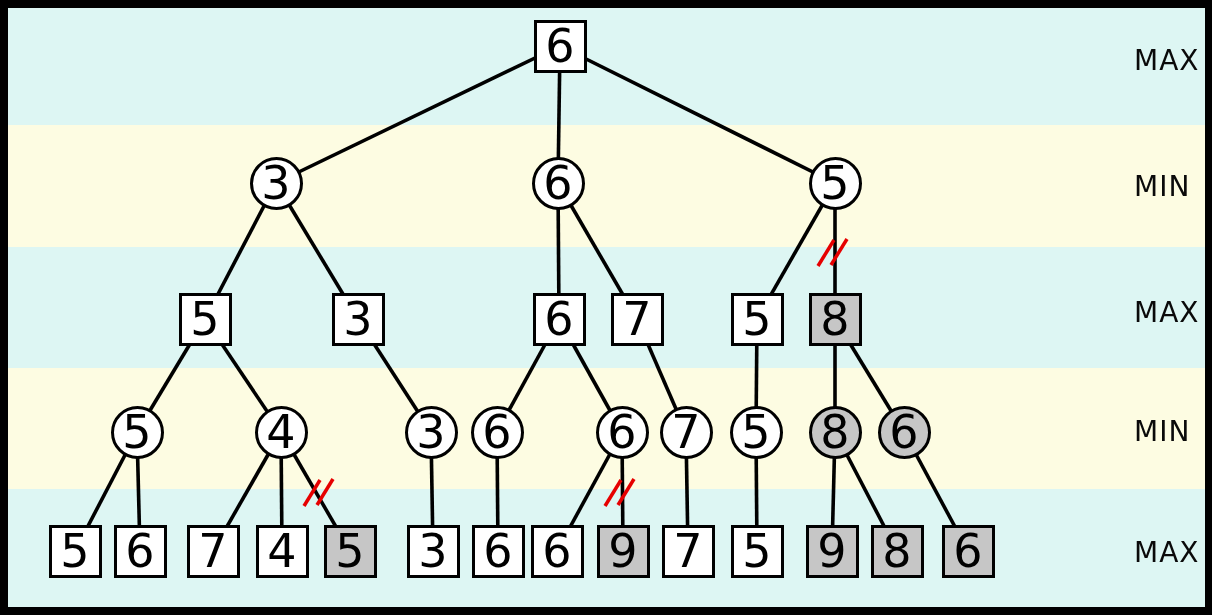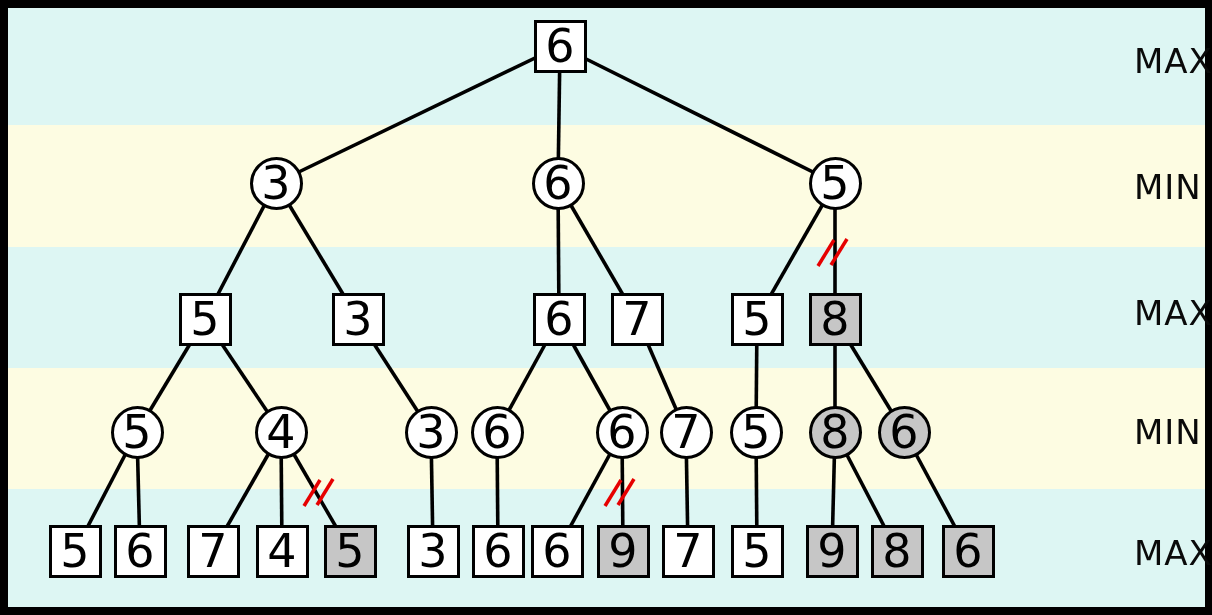--- a/index.html
+++ b/index.html
@@ -4,21 +4,21 @@
 <style>
   html,body { margin:0; padding:0; background:#222; }
   .stage {
     position:relative; width:1212px; height:615px;
     background:#000; overflow:hidden;
     font-family:"DejaVu Sans", sans-serif;
   }
   .band { position:absolute; left:8px; width:1197px; }
   .row-label {
     position:absolute; height:40px; line-height:40px;
-    font-size:34px; color:#0a0a0a; letter-spacing:1px;
+    font-size:28px; color:#0a0a0a; letter-spacing:1px;
     user-select:none;
   }
   .edge-layer { position:absolute; left:0; top:0; }
   .node {
     position:absolute; width:53px; height:53px; box-sizing:border-box;
     background:#fff; border:3.5px solid #000;
     display:flex; align-items:center; justify-content:center;
     font-size:46px; line-height:1; color:#000;
   }
   .node.circle { border-radius:50%; }

